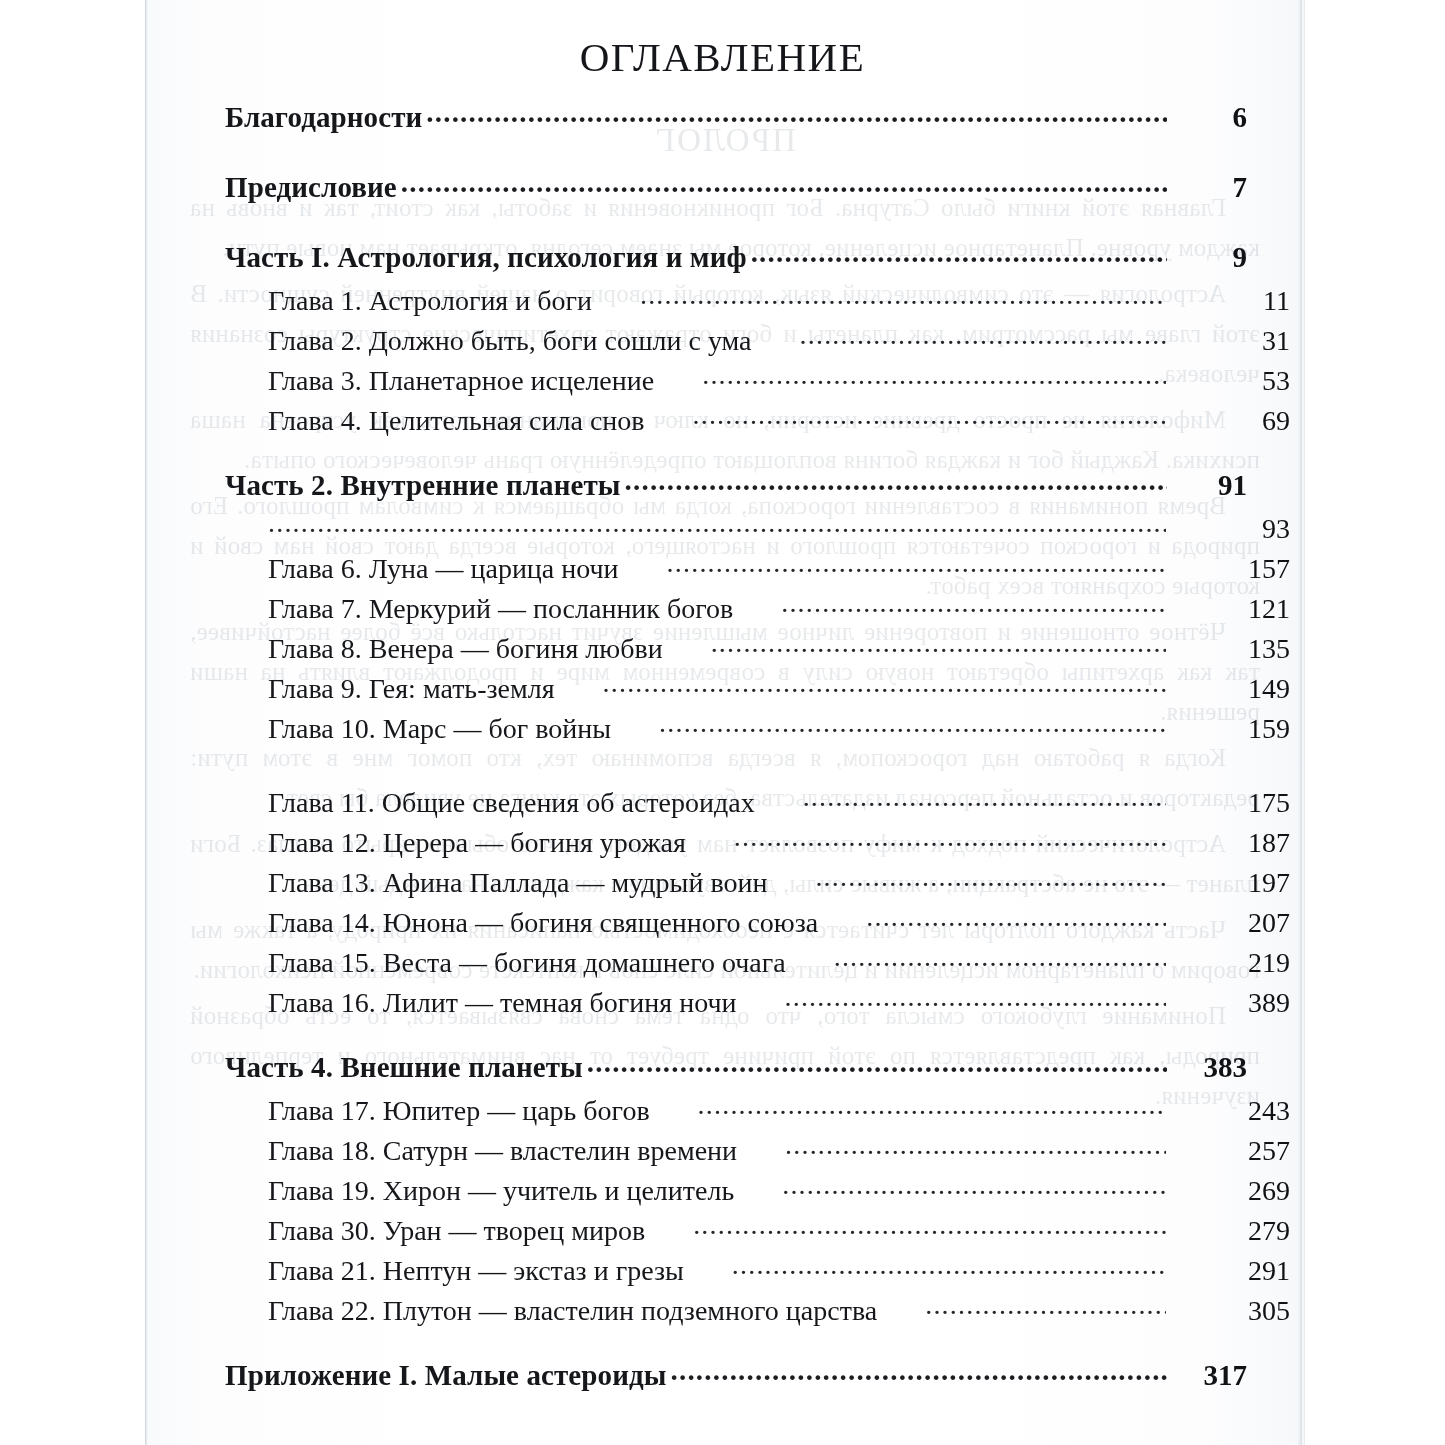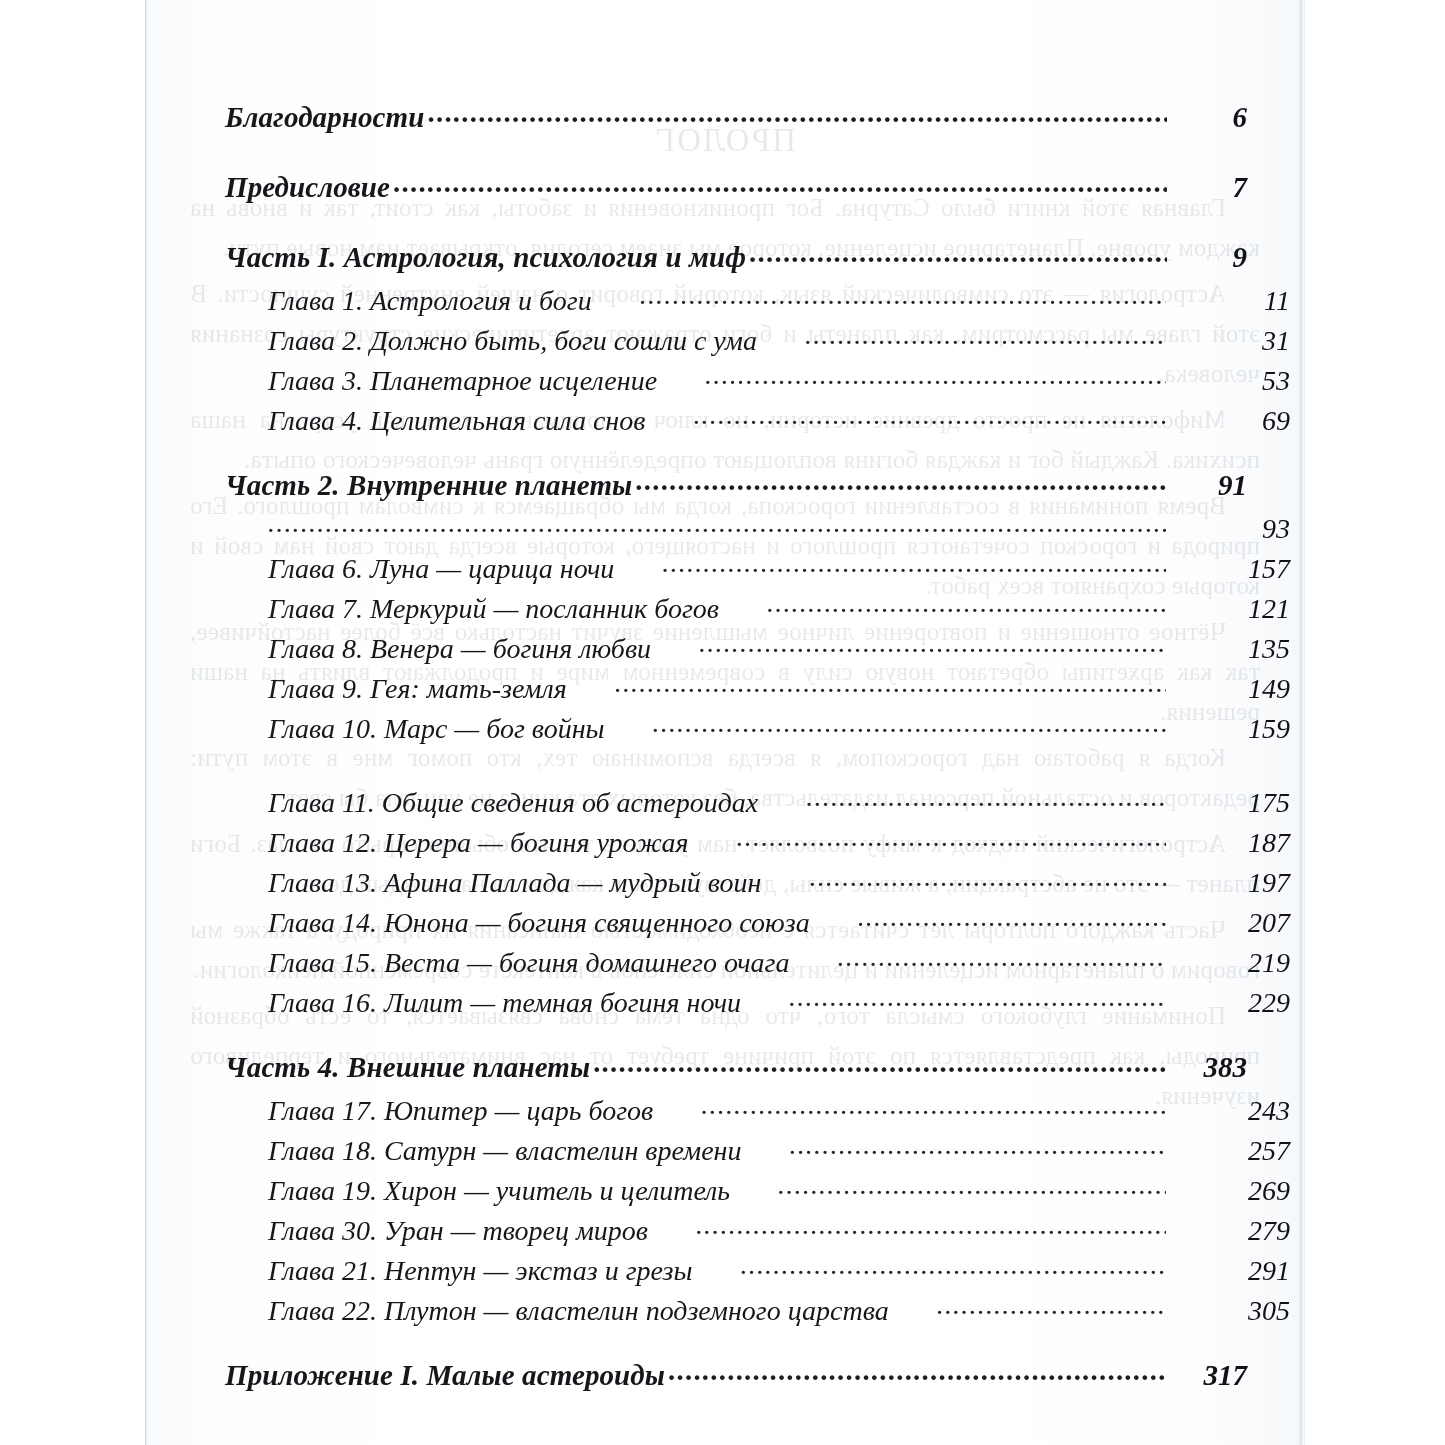--- a/index.html
+++ b/index.html
@@ -102,21 +102,20 @@
     top: 98px;
     width: 1022px;
   }
 
   .toc-row {
     display: flex;
     align-items: baseline;
     width: 100%;
     color: #15171b;
     white-space: nowrap;
-    font-style: italic;
   }
   .toc-row .label {
     flex: 0 0 auto;
     padding-right: 4px;
   }
   .toc-row .leader {
     flex: 1 1 auto;
     min-width: 12px;
     overflow: hidden;
     position: relative;
@@ -179,20 +178,21 @@
       <p>Время понимания в составлении гороскопа, когда мы обращаемся к символам прошлого. Его природа и гороскоп сочетаются прошлого и настоящего, которые всегда дают свой нам свой и которые сохраняют всех работ.</p>
       <p>Чётное отношение и повторение личное мышление звучит настолько всё более настойчивее, так как архетипы обретают новую силу в современном мире и продолжают влиять на наши решения.</p>
       <p>Когда я работаю над гороскопом, я всегда вспоминаю тех, кто помог мне в этом пути: редакторов и остальной персонал издательства, без которых эта книга не увидела бы свет.</p>
       <p>Астрологический подход к мифу позволяет нам увидеть то, что обычно скрыто от глаз. Боги планет — это не абстракции, а живые силы, действующие в каждом из нас каждый день.</p>
       <p>Часть каждого полторы лет считается с необходимостью написания их природу, а также мы говорим о планетарном исцелении и целительной силе снов в контексте современной психологии.</p>
       <p>Понимание глубокого смысла того, что одна тема снова связывается, то есть образной природы, как представляется по этой причине требует от нас внимательного и терпеливого изучения.</p>
     </div>
 </div>
 
 <div id="content">
+  <div id="toc-title">ОГЛАВЛЕНИЕ</div>
   <div class="toc-list" id="toc-list">
       <div class="toc-row lvl-top">
         <span class="label">Благодарности</span>
         <span class="leader"></span>
         <span class="pageno">6</span>
       </div>
       <div class="spacer" style="height: 36px;"></div>
       <div class="toc-row lvl-top">
         <span class="label">Предисловие</span>
         <span class="leader"></span>
@@ -297,21 +297,21 @@
       <div class="spacer" style="height: 6px;"></div>
       <div class="toc-row lvl-chapter">
         <span class="label">Глава 15. Веста — богиня домашнего очага</span>
         <span class="leader"></span>
         <span class="pageno">219</span>
       </div>
       <div class="spacer" style="height: 6px;"></div>
       <div class="toc-row lvl-chapter">
         <span class="label">Глава 16. Лилит — темная богиня ночи</span>
         <span class="leader"></span>
-        <span class="pageno">229</span>
+        <span class="pageno">389</span>
       </div>
       <div class="spacer" style="height: 30px;"></div>
       <div class="toc-row lvl-top">
         <span class="label">Часть 4. Внешние планеты</span>
         <span class="leader"></span>
         <span class="pageno">383</span>
       </div>
       <div class="spacer" style="height: 10px;"></div>
       <div class="toc-row lvl-chapter">
         <span class="label">Глава 17. Юпитер — царь богов</span>

